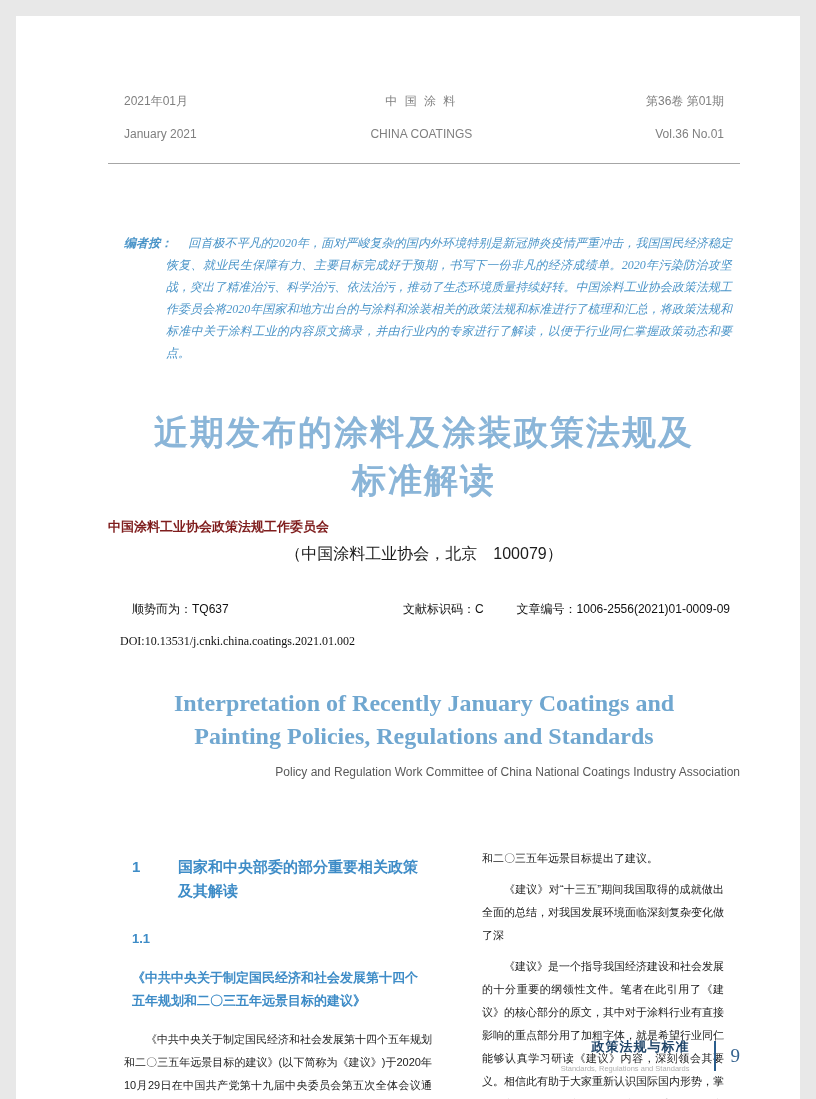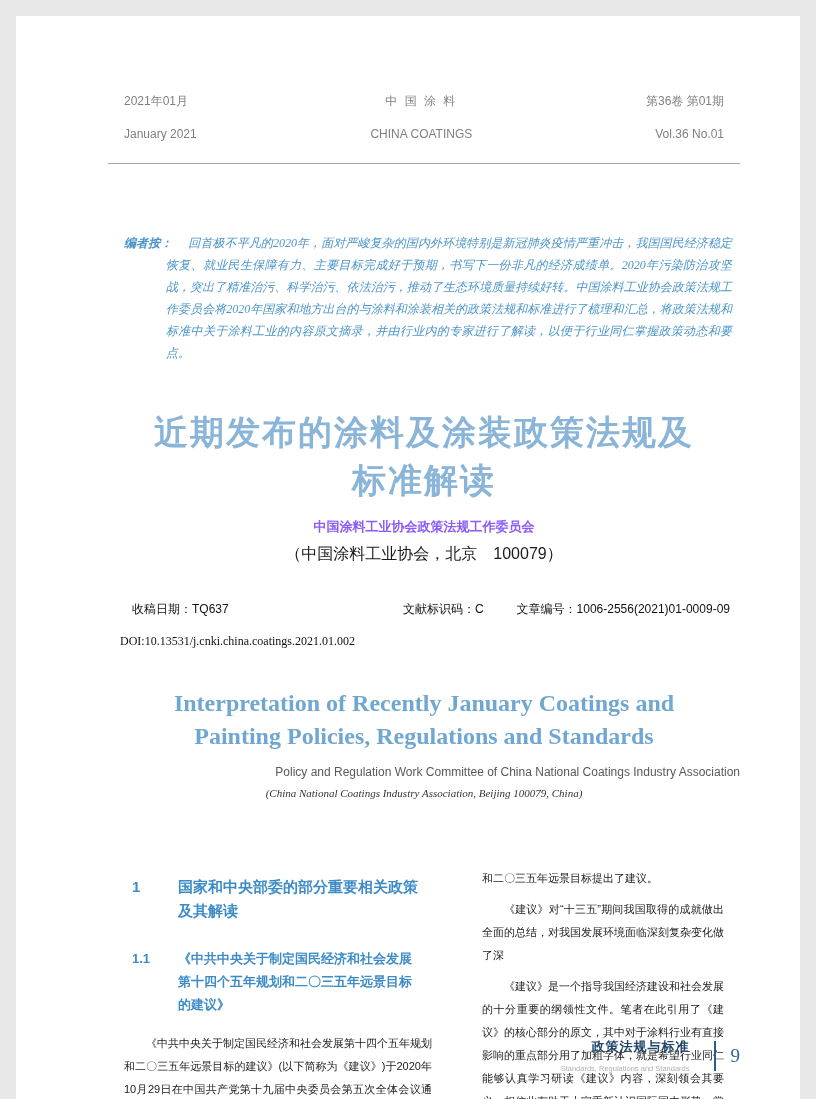--- a/index.html
+++ b/index.html
@@ -31,21 +31,21 @@
     text-align: justify;
     padding-left: 50px; text-indent: -50px;
   }
   .editor-note .lbl { font-weight: bold; }
 
   
   .main-title {
     margin-top: 44px; text-align: center; color: #8ab5d8;
     font-size: 34px; font-weight: bold; line-height: 48px; letter-spacing: 2px;
   }
-  .authors { margin-top: 14px; text-align: center; font-size: 13px; font-weight: bold; color: #8b5cf6; }
+  .authors { margin-top: 14px; text-align: left; font-size: 13px; font-weight: bold; color: #7f1d1d; }
   .affiliation { margin-top: 7px; text-align: center; font-size: 16px; color: #1a1a1a; }
 
   
   .meta-row {
     margin-top: 28px; display: flex; font-size: 12px; color: #111;
     padding: 0 2px 0 16px;
   }
   .meta-row .m1 { width: 255px; }
   .meta-row .m2 { flex: 1; }
   .meta-row .m3 { text-align: right; }
@@ -63,21 +63,21 @@
   
   .columns { margin-top: 52px; display: flex; gap: 18px; }
   .col { width: 324px; }
   .sec-h1 {
     display: flex; color: #3e8cc7; font-weight: bold;
     font-size: 15px; line-height: 24px; text-align: left;
   }
   .sec-h1 .num { width: 30px; flex: none; }
   .sec-h2 {
     display: flex; color: #3e8cc7; font-weight: bold;
-    font-size: 13px; line-height: 23px; margin-top: 1px;
+    font-size: 13px; line-height: 23px; margin-top: 1px; flex-direction: column;
   }
   .sec-h2 .num { width: 30px; flex: none; }
   .para {
     font-size: 11px; line-height: 23px; text-align: justify; color: #1a1a1a;
   }
   .para.indent { text-indent: 2em; }
   .received {
     margin-top: 6px; border-top: 1px solid #8c8c8c; 
     font-size: 11px; color: #404040; width: 324px; font-weight: bold;
   }
@@ -118,32 +118,31 @@
 
     <h1 class="main-title">
       <span>近期发布的涂料及涂装政策法规及</span><br>
       <span>标准解读</span>
     </h1>
 
     <div class="authors">中国涂料工业协会政策法规工作委员会</div>
     <div class="affiliation">（中国涂料工业协会，北京　100079）</div>
 
     <div class="meta-row">
-      <span class="m1">收稿日期：TQ637</span>
+      <span class="m1">顺势而为：TQ637</span>
       <span class="m2">文献标识码：C</span>
       <span class="m3">文章编号：1006-2556(2021)01-0009-09</span>
     </div>
     <div class="doi-line">DOI:10.13531/j.cnki.china.coatings.2021.01.002</div>
 
     <h2 class="etitle">
       <span>Interpretation of Recently January Coatings and</span><br>
       <span>Painting Policies, Regulations and Standards</span>
     </h2>
     <div class="eauthor">Policy and Regulation Work Committee of China National Coatings Industry Association</div>
-    <div class="eaffil">(China National Coatings Industry Association, Beijing 100079, China)</div>
 
     <div class="columns">
 
       <div class="col">
         <div class="sec-h1">
           <span class="num">1</span>
           <span>国家和中央部委的部分重要相关政策及其解读</span>
         </div>
         <div class="sec-h2">
           <span class="num">1.1</span>

